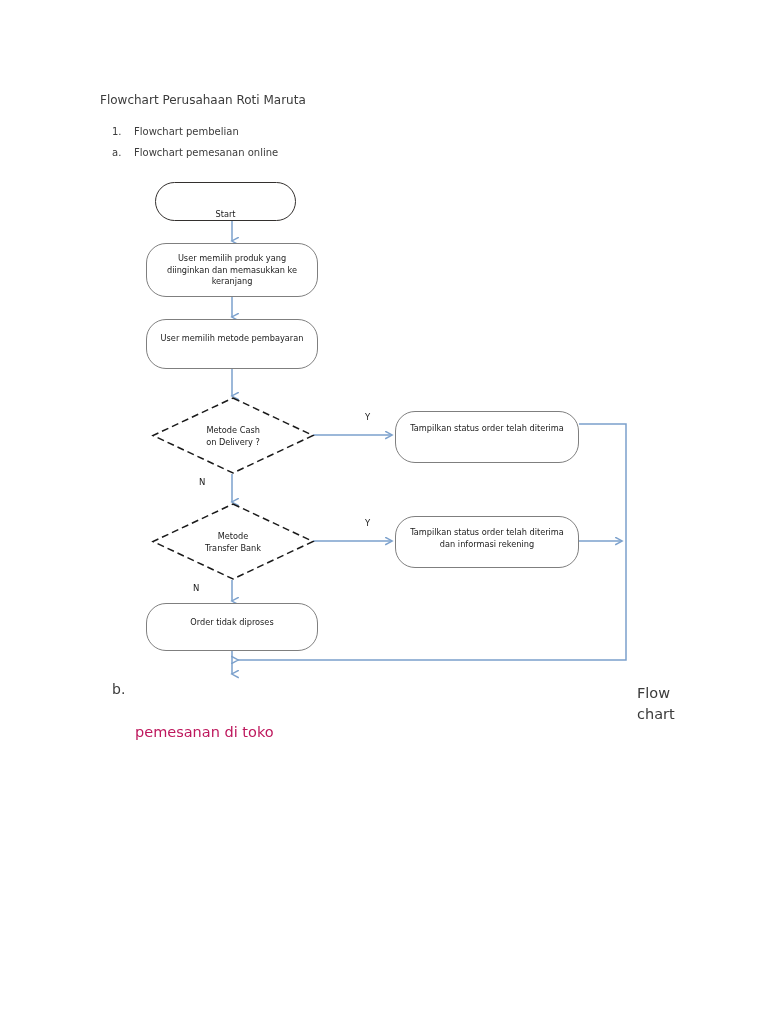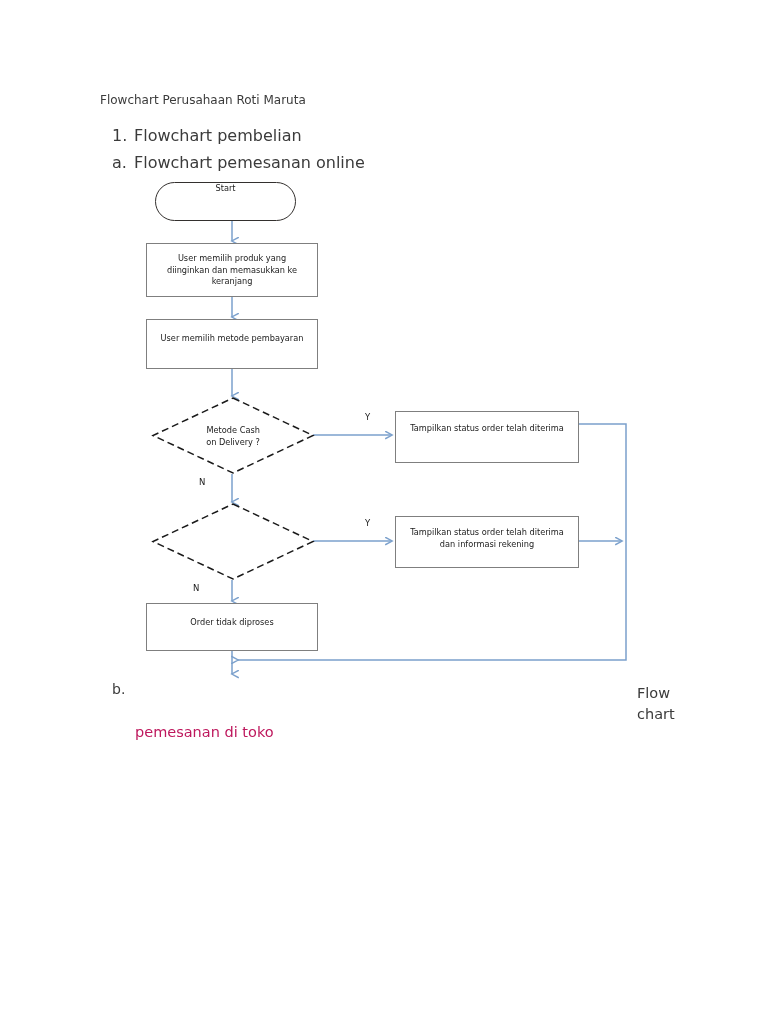--- a/index.html
+++ b/index.html
@@ -26,30 +26,30 @@
   .doc-title {
     position: absolute;
     left: 100px;
     top: 93px;
     font-size: 12px;
     color: #3b3b3b;
     white-space: nowrap;
   }
   .list-item {
     position: absolute;
-    font-size: 16px;
+    font-size: 10px;
     color: #3b3b3b;
     white-space: nowrap;
   }
   .list-marker {
     display: inline-block;
     width: 22px;
   }
   .li-1 { left: 112px; top: 126px; }
-  .li-2 { left: 112px; top: 153px; }
+  .li-2 { left: 112px; top: 147px; }
 
   .label-b {
     position: absolute;
     left: 112px;
     top: 681px;
     font-size: 14px;
     color: #3b3b3b;
   }
   .caption-toko {
     position: absolute;
@@ -81,27 +81,28 @@
   .node {
     position: absolute;
     box-sizing: border-box;
     display: flex;
     justify-content: center;
     font-size: 8.2px;
     line-height: 11.5px;
     text-align: center;
     color: #1a1a1a;
     background: #ffffff;
+    border-radius: 20px;
   }
 
   
   .terminator {
     border: 1.3px solid #33302e;
     border-radius: 999px;
-    align-items: flex-start;
+    align-items: flex-end;
   }
 
   
   .process {
     border: 1.3px solid #7f7f7f;
     align-items: flex-start;
   }
   .process > span { display: block; width: 100%; }
 
   .process.pad-a > span { padding-top: 9px; }
@@ -216,20 +217,26 @@
       </span>
     </div>
 
     <div class="node process pad-c" style="left:395px; top:411px; width:184px; height:52px;">
       <span>Tampilkan status order telah diterima</span>
     </div>
 
     <svg style="position:absolute; left:151px; top:502px; width:164px; height:79px;" viewBox="0 0 164 79">
       <polygon points="82,2 162,39.5 82,77 2,39.5" fill="#ffffff" stroke="#1a1a1a" stroke-width="1.5" stroke-dasharray="7,4"></polygon>
     </svg>
+    <div class="decision-label" style="left:151px; top:502px; width:164px; height:79px;">
+      <span>
+        <span>Metode</span><br>
+        <span>Transfer Bank</span>
+      </span>
+    </div>
 
     <div class="node process pad-d" style="left:395px; top:516px; width:184px; height:52px;">
       <span>
         <span>Tampilkan status order telah diterima</span><br>
         <span>dan informasi rekening</span>
       </span>
     </div>
 
     <div class="node process pad-b" style="left:146px; top:603px; width:172px; height:48px;">
       <span>Order tidak diproses</span>

